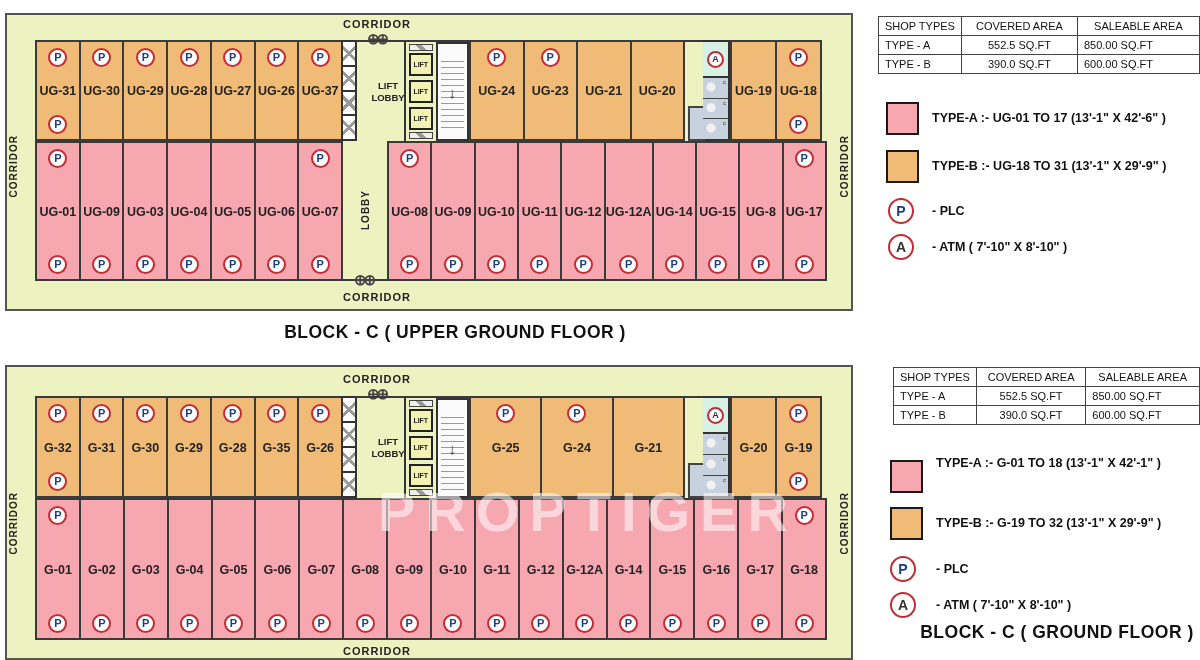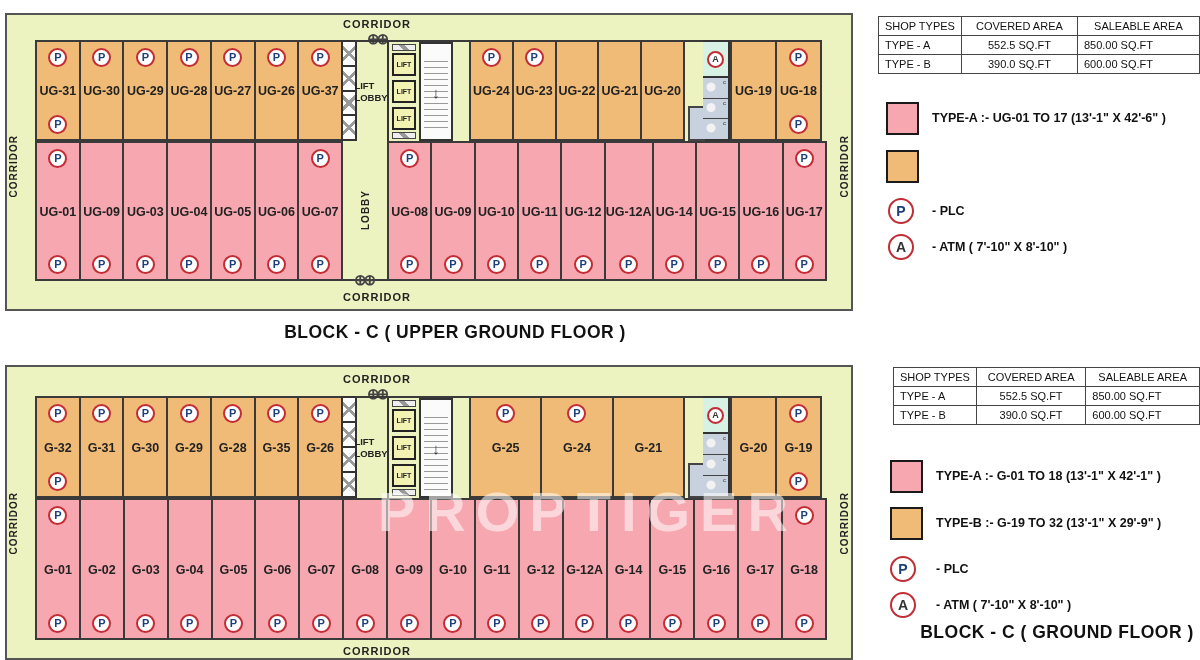--- a/index.html
+++ b/index.html
@@ -34,21 +34,21 @@
   
   .shaft { width:16px; height:100%; border:2px solid #333; margin-left:-2px;
            display:flex; flex-direction:column; background:#fdfdfd; }
   .xcell { flex:1; border-bottom:2px solid #333;
            background:
              linear-gradient(45deg,  transparent 44%, #9a9a9a 44% 56%, transparent 56%),
              linear-gradient(135deg, transparent 44%, #9a9a9a 44% 56%, transparent 56%), #fdfdfd; }
   .xcell:last-child { border-bottom:none; }
   .liftblock { height:100%; display:flex; border-top:2px solid #3a3a3a; margin-left:-2px; }
   .lobbytext { width:32px; display:flex; align-items:center; justify-content:center;
-               font-size:9.5px; font-weight:bold; line-height:1.25; color:#222; }
+               font-size:9.5px; font-weight:bold; text-align:center; line-height:1.25; color:#222;margin-left:17px; }
   .liftcol { width:32px; display:flex; flex-direction:column; border-left:2px solid #333;
              padding:2px 2px; background:#ecf2c0; }
   .liftcol .cap { height:7px; margin:0 1px;
              background: linear-gradient(45deg, transparent 40%, #999 40% 60%, transparent 60%), #eee;
              border:1.5px solid #444; }
   .lift { flex:1; margin:2px 1px; background:#f2f3b3; border:2px solid #222;
           display:flex; align-items:center; justify-content:center;
           font-size:7px; font-weight:bold; color:#222; }
   .stairs { width:34px; position:relative; border:2px solid #333; background:#fbfbfb; }
   .stairs .steps { position:absolute; left:3px; right:3px; top:12px; bottom:6px;
@@ -173,25 +173,20 @@
             <span class="ulabel">UG-24</span>
             <span class="pc" style="visibility: hidden;"></span>
           </div>
           <div class="unit orange">
             <span class="pc">P</span>
             <span class="ulabel">UG-23</span>
             <span class="pc" style="visibility: hidden;"></span>
           </div>
           <div class="unit orange">
             <span class="pc" style="visibility: hidden;"></span>
-            <span class="ulabel">UG-22</span>
-            <span class="pc" style="visibility: hidden;"></span>
-          </div>
-          <div class="unit orange">
-            <span class="pc" style="visibility: hidden;"></span>
             <span class="ulabel">UG-21</span>
             <span class="pc" style="visibility: hidden;"></span>
           </div>
           <div class="unit orange">
             <span class="pc" style="visibility: hidden;"></span>
             <span class="ulabel">UG-20</span>
             <span class="pc" style="visibility: hidden;"></span>
           </div>
         </div>
       <div class="gap" style="width:18px;">
@@ -301,21 +296,21 @@
             <span class="ulabel">UG-14</span>
             <span class="pc">P</span>
           </div>
           <div class="unit pink">
             <span class="pc" style="visibility: hidden;"></span>
             <span class="ulabel">UG-15</span>
             <span class="pc">P</span>
           </div>
           <div class="unit pink">
             <span class="pc" style="visibility: hidden;"></span>
-            <span class="ulabel">UG-16</span>
+            <span class="ulabel">UG-8</span>
             <span class="pc">P</span>
           </div>
           <div class="unit pink">
             <span class="pc">P</span>
             <span class="ulabel">UG-17</span>
             <span class="pc">P</span>
           </div>
         </div>
     </div>
 
@@ -555,20 +550,21 @@
           <td class="c1">TYPE - B</td>
           <td class="c2">390.0 SQ.FT</td>
           <td class="c3">600.00 SQ.FT</td>
         </tr>
       </tbody>
   </table>
 
   <div class="swatch pink" style="left:886px; top:102px;"></div>
   <div class="legend-text" style="left:932px; top:111px;">TYPE-A :- UG-01 TO 17 (13'-1" X 42'-6" )</div>
   <div class="swatch orange" style="left:886px; top:150px;"></div>
+  <div class="legend-text" style="left:932px; top:159px;">TYPE-B :- UG-18 TO 31 (13'-1" X 29'-9" )</div>
   <div class="legend-pc" style="left:888px; top:198px;">P</div>
   <div class="legend-text" style="left:932px; top:204px;">- PLC</div>
   <div class="legend-pc atm" style="left:888px; top:234px;">A</div>
   <div class="legend-text" style="left:932px; top:240px;">- ATM ( 7'-10" X 8'-10" )</div>
 
   <table class="shop-table" style="left:893px; top:367px;">
     <thead>
       <tr>
         <th class="c1">SHOP TYPES</th>
         <th class="c2">COVERED AREA</th>
@@ -584,21 +580,21 @@
         </tr>
         <tr>
           <td class="c1">TYPE - B</td>
           <td class="c2">390.0 SQ.FT</td>
           <td class="c3">600.00 SQ.FT</td>
         </tr>
       </tbody>
   </table>
 
   <div class="swatch pink" style="left:890px; top:460px;"></div>
-  <div class="legend-text" style="left:936px; top:469px;">TYPE-A :- G-01 TO 18 (13'-1" X 42'-1" )</div>
+  <div class="legend-text" style="left:936px; top:456px;">TYPE-A :- G-01 TO 18 (13'-1" X 42'-1" )</div>
   <div class="swatch orange" style="left:890px; top:507px;"></div>
   <div class="legend-text" style="left:936px; top:516px;">TYPE-B :- G-19 TO 32 (13'-1" X 29'-9" )</div>
   <div class="legend-pc" style="left:890px; top:556px;">P</div>
   <div class="legend-text" style="left:936px; top:562px;">- PLC</div>
   <div class="legend-pc atm" style="left:890px; top:592px;">A</div>
   <div class="legend-text" style="left:936px; top:598px;">- ATM ( 7'-10" X 8'-10" )</div>
 
   <div class="plan-title" style="left:902px; top:622px; width:310px;">BLOCK - C ( GROUND FLOOR )</div>
 
 </div>

